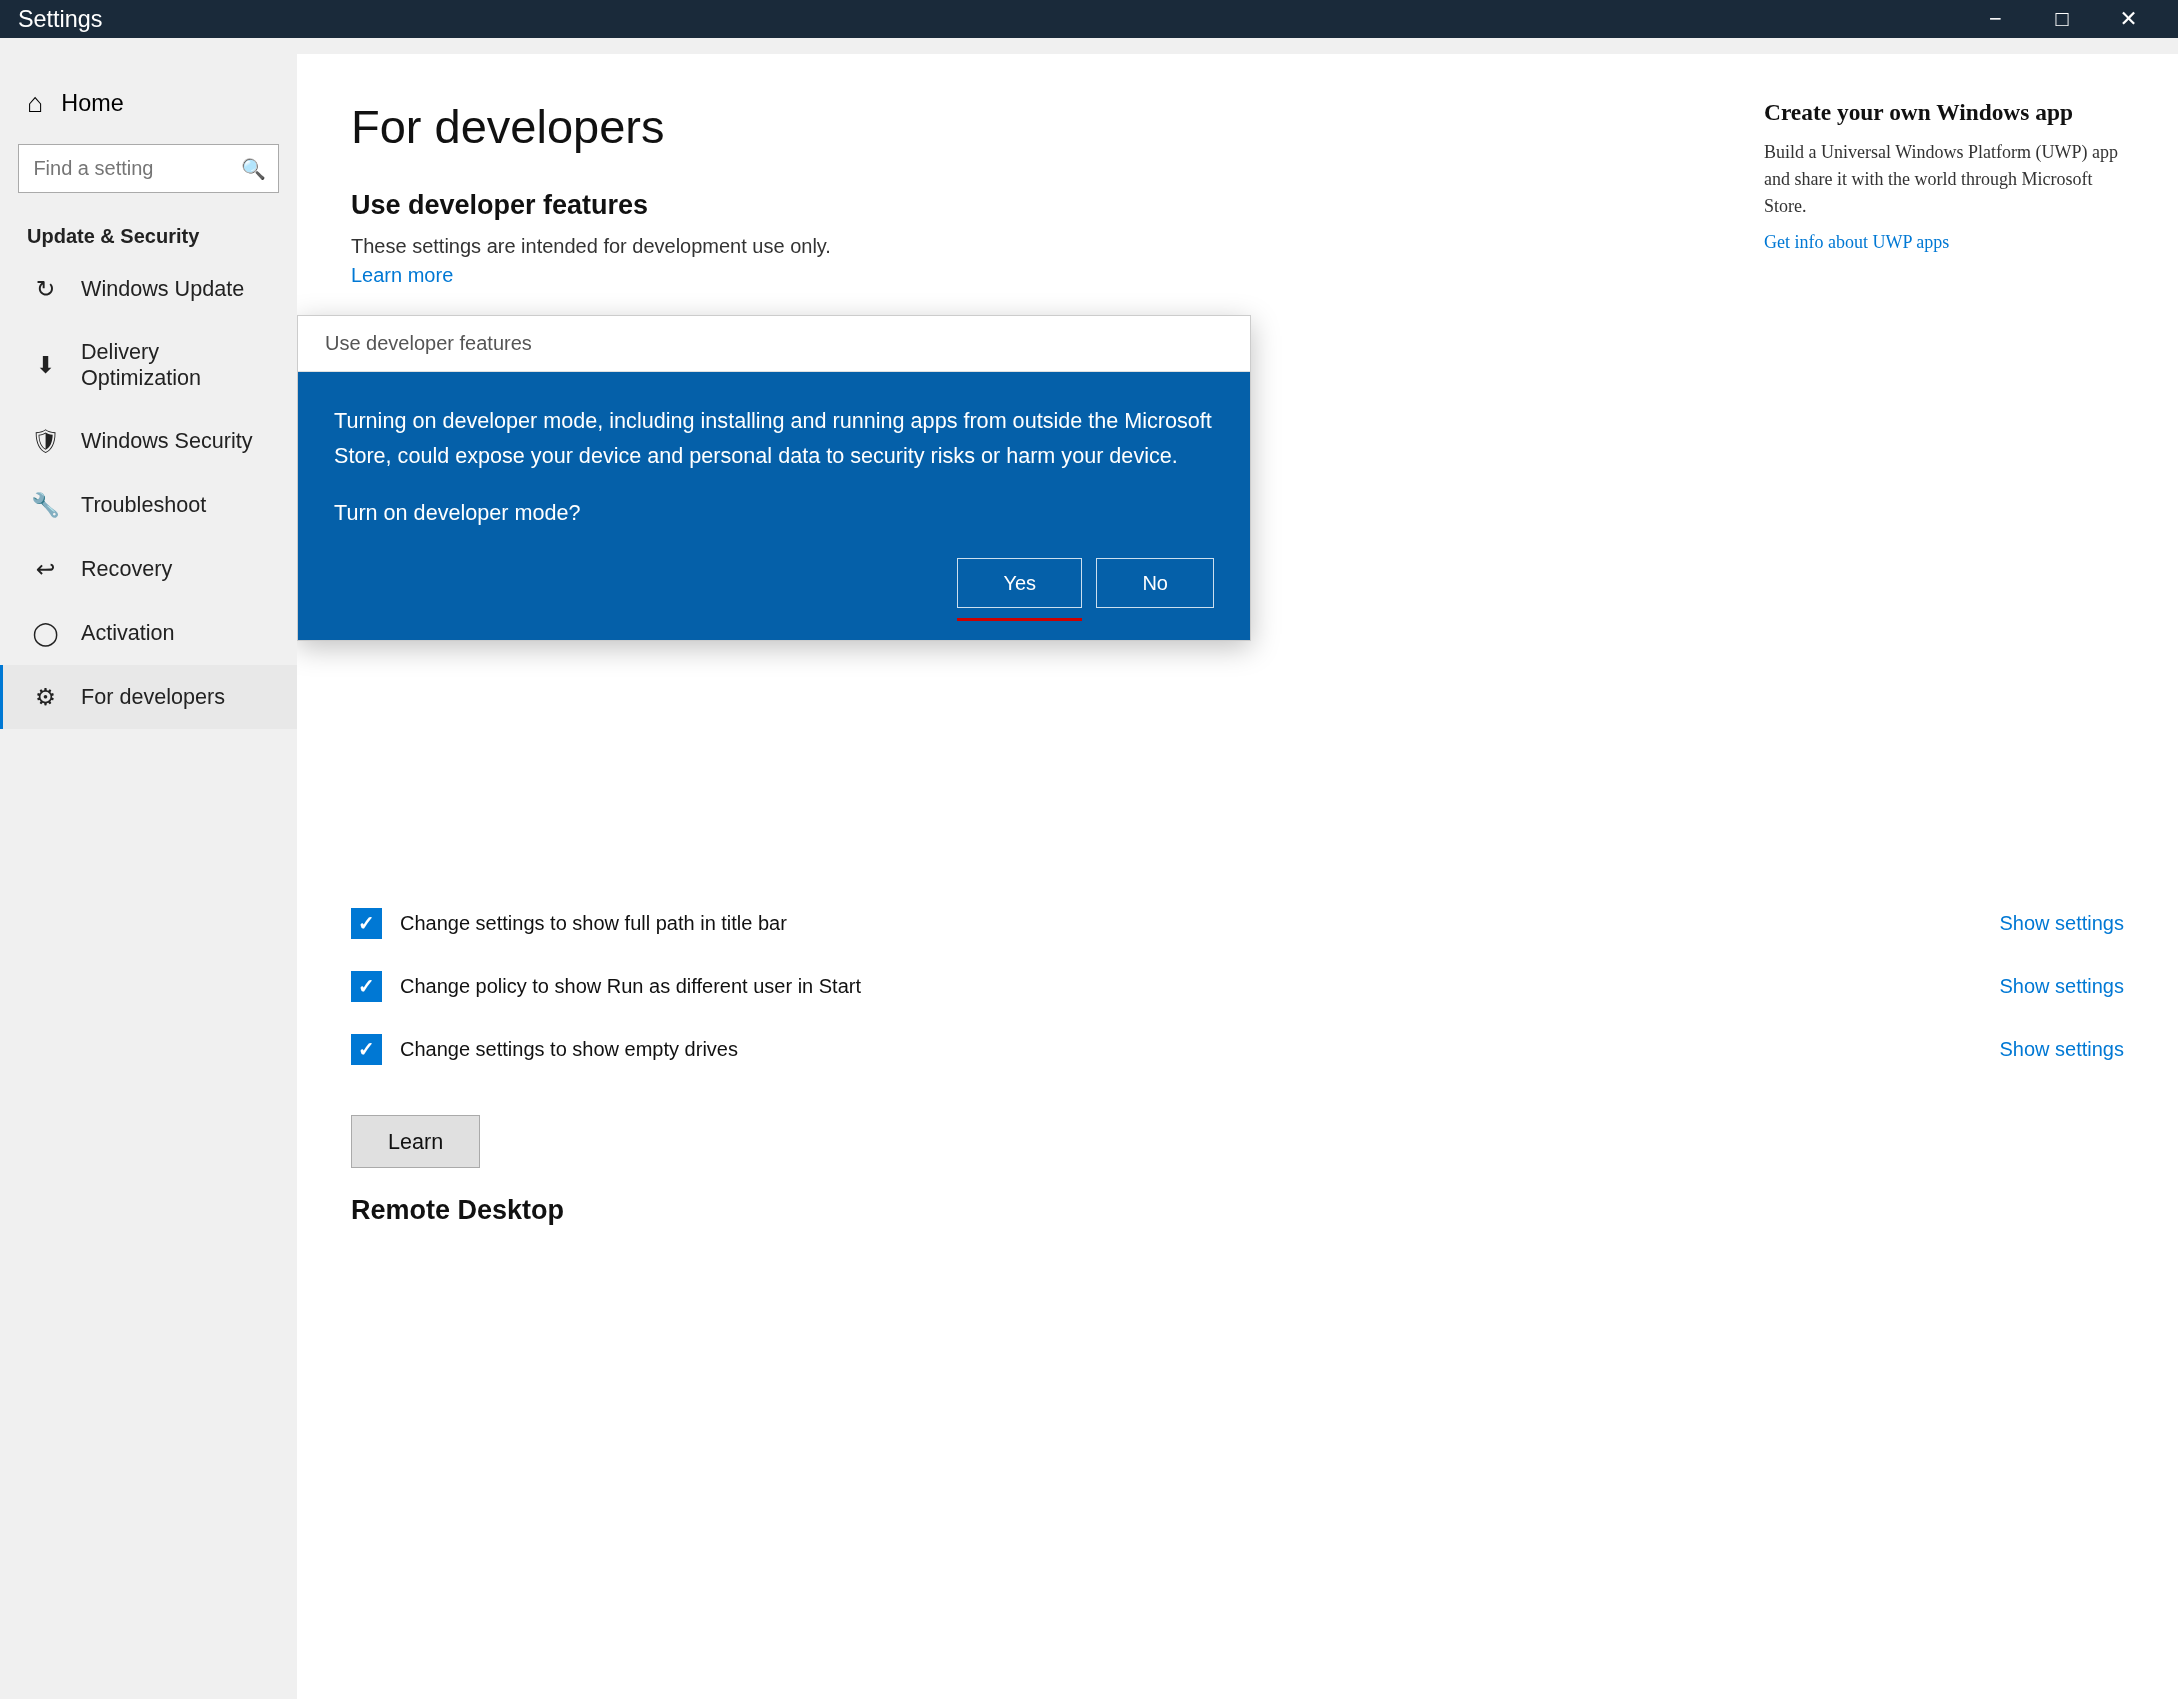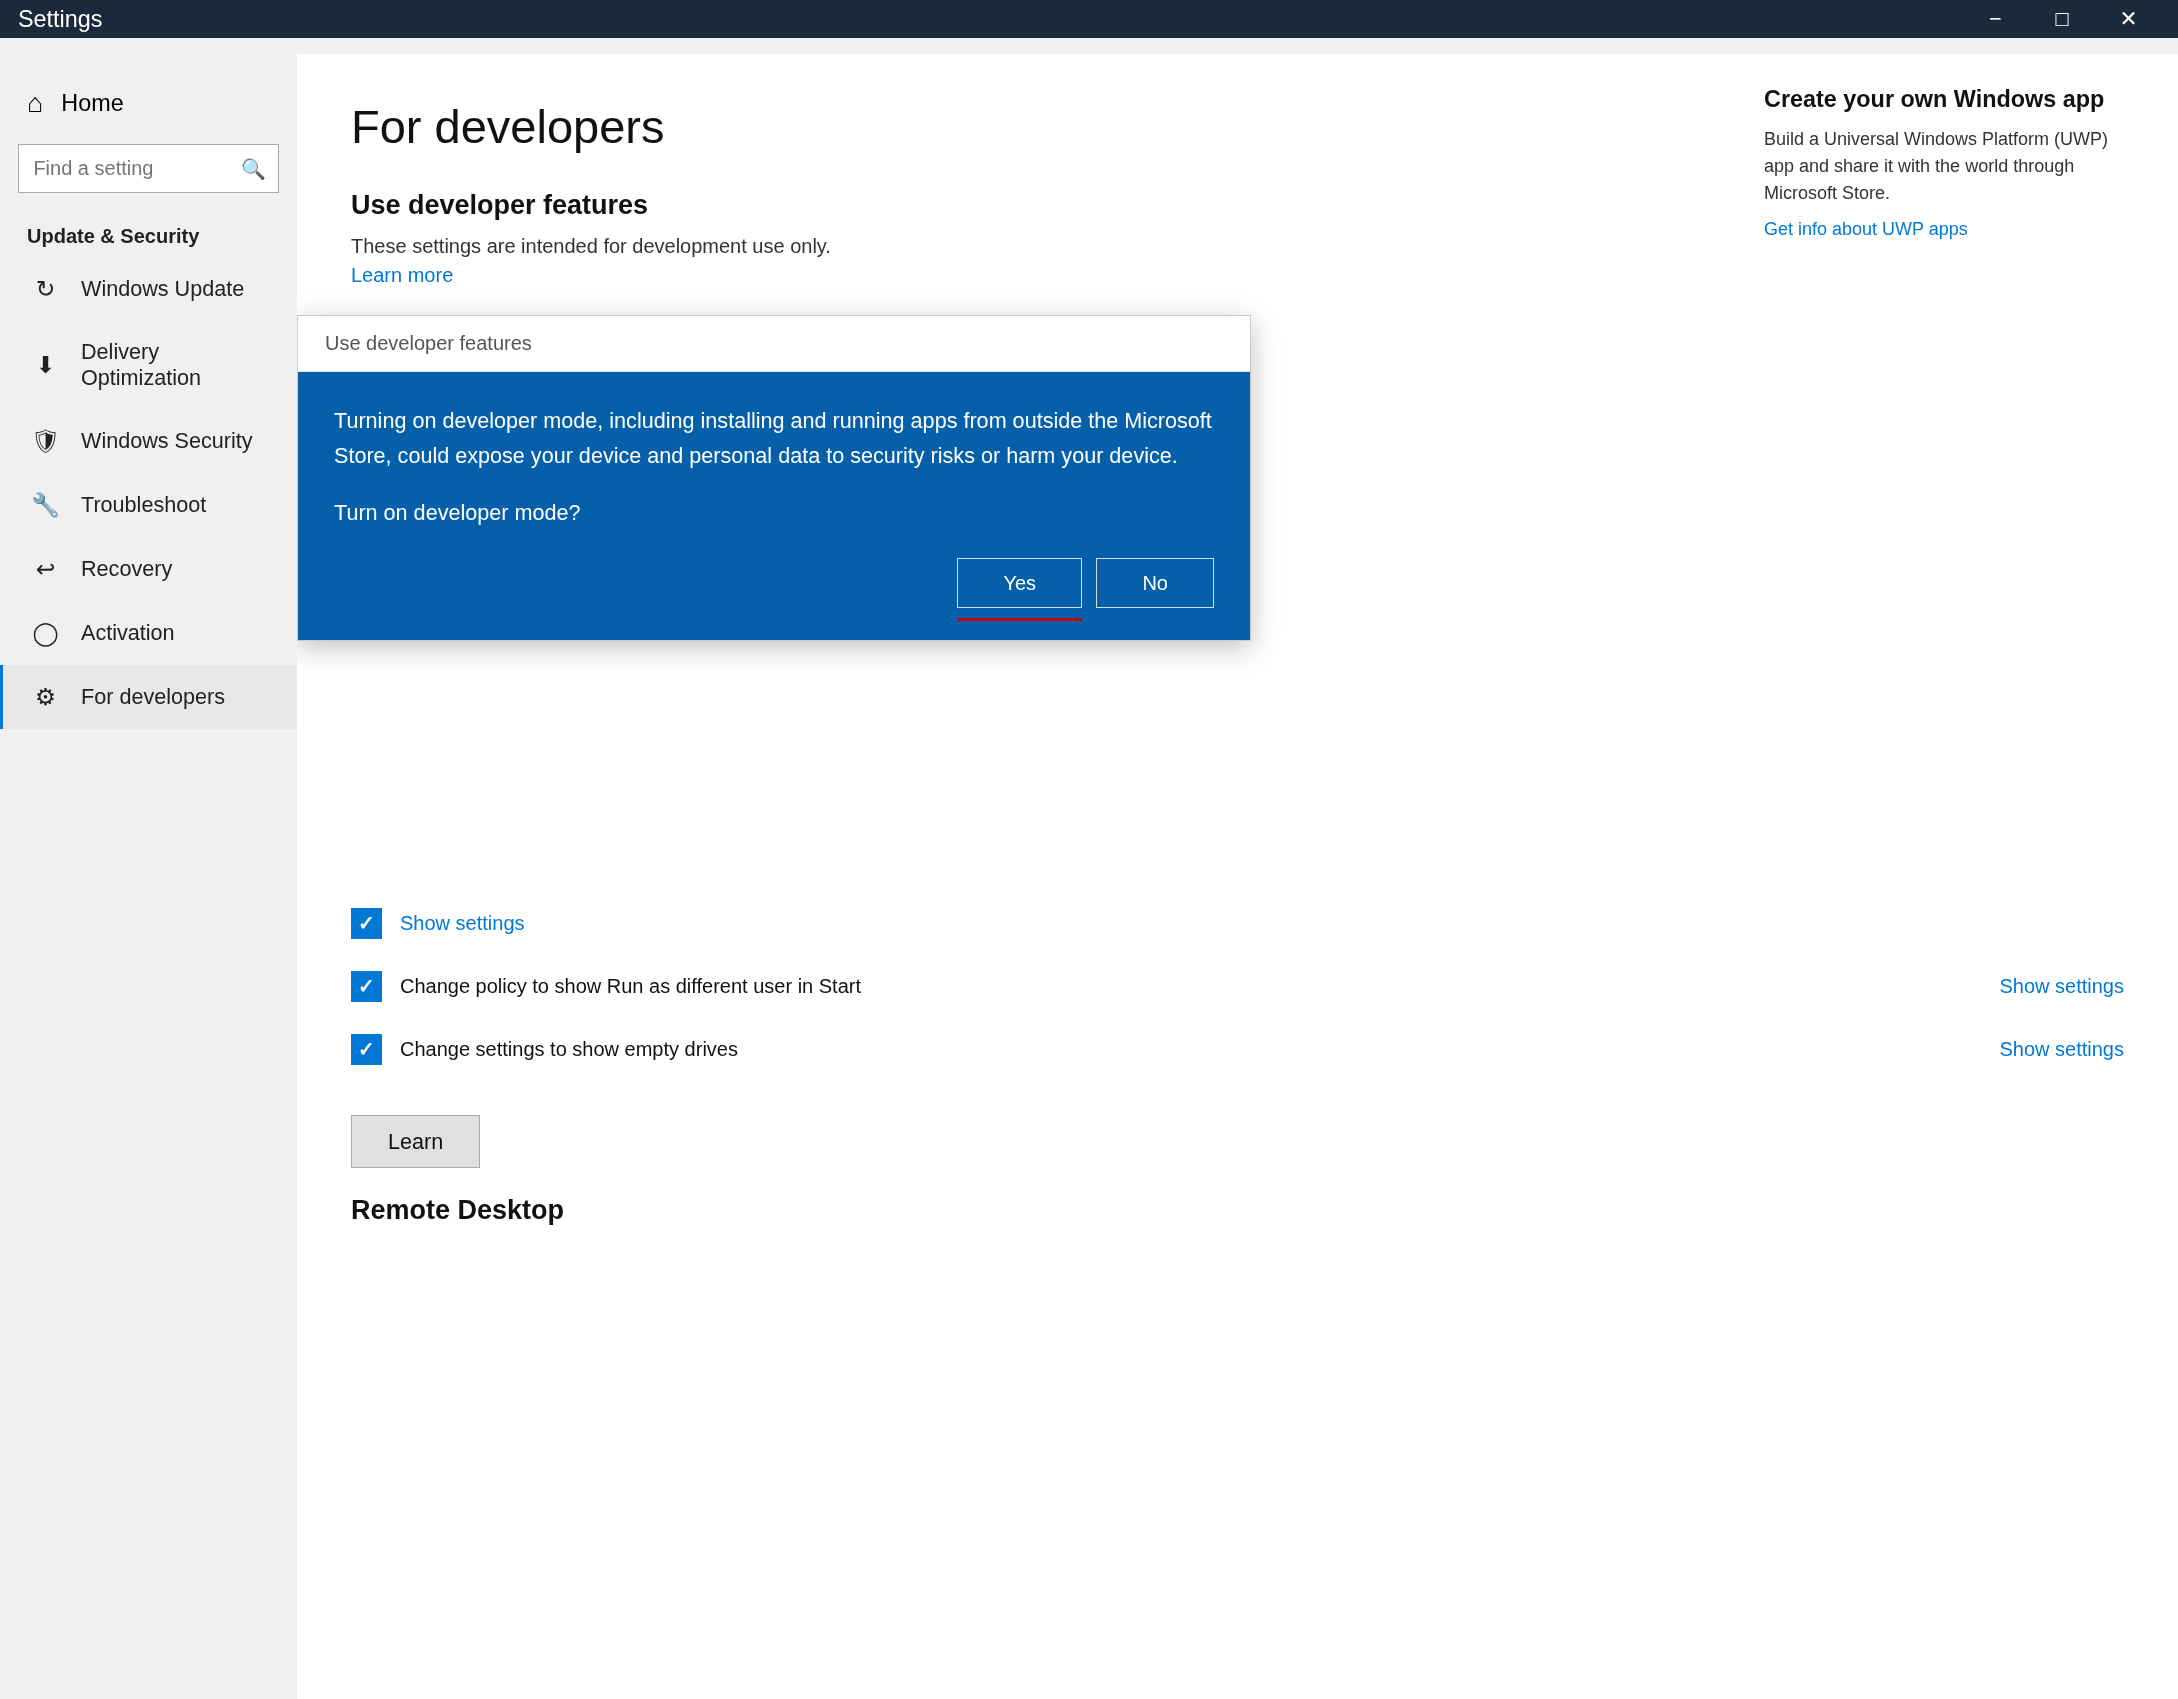--- a/index.html
+++ b/index.html
@@ -199,23 +199,24 @@
       bottom: -5.4px;
       left: 0;
       width: 54px;
       height: 2.7px;
       background: #cc0000;
     }
 
     
     .right-panel {
       position: absolute;
-      top: 32px;
+      top: 45px;
       right: 54px;
       width: 360px;
+      font-family: Liberation Serif, serif;
     }
     .right-panel-title {
       font-size: 23.4px;
       font-weight: 600;
       color: #111;
       margin-bottom: 12.6px;
     }
     .right-panel-desc {
       font-size: 18px;
       color: #333;
@@ -448,20 +449,21 @@
         <div class="radio-desc">Install any signed and trusted app and use advanced development features.</div>
       </div>
     </div>
 
     
     <div class="checkbox-section">
       <div class="checkbox-item">
         <div class="checkbox">
           <span class="checkbox-check">✓</span>
         </div>
+        <span class="checkbox-label">Change settings to show full path in title bar</span>
         <a class="show-settings-link">Show settings</a>
       </div>
 
       <div class="checkbox-item">
         <div class="checkbox">
           <span class="checkbox-check">✓</span>
         </div>
         <span class="checkbox-label">Change policy to show Run as different user in Start</span>
         <a class="show-settings-link">Show settings</a>
       </div>

